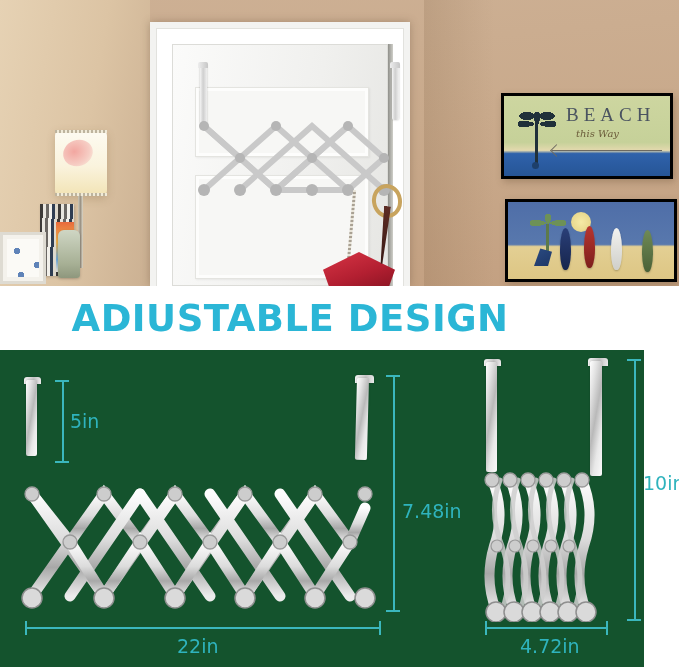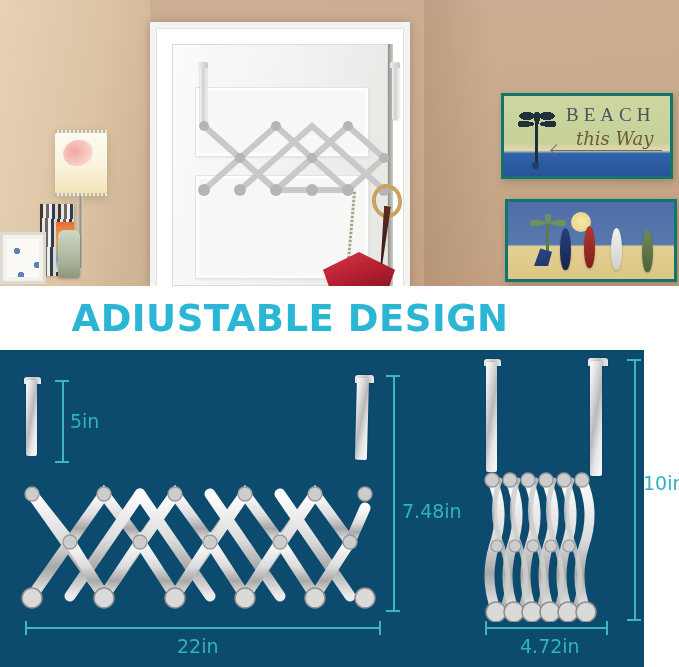--- a/index.html
+++ b/index.html
@@ -143,38 +143,38 @@
     content:"";position:absolute;inset:4px;
     background:
       radial-gradient(circle 5px at 10px 12px,#5f83b8 60%,rgba(0,0,0,0) 61%),
       radial-gradient(circle 5px at 30px 26px,#5f83b8 60%,rgba(0,0,0,0) 61%),
       radial-gradient(circle 5px at 14px 36px,#5f83b8 60%,rgba(0,0,0,0) 61%),
       #fbfaf6;
   }
 
   
   .art{
-    position:absolute;border:3px solid #0f766e;box-sizing:border-box;
+    position:absolute;border:3px solid #000000;box-sizing:border-box;
     box-shadow:2px 3px 7px rgba(90,65,40,.3);
     overflow:hidden;
   }
   .art-beach{left:501px;top:93px;width:172px;height:86px;}
   .art-beach-bg{
     position:absolute;inset:0;
     background:linear-gradient(180deg,#cdd6a0 0%,#c6d199 58%,#e3d9ae 68%,#2f62ab 72%,#265596 100%);
   }
   .art-beach-text{
     position:absolute;left:62px;top:8px;
     font-family:"Liberation Serif", serif;
     font-size:19px;letter-spacing:5px;color:#4a5360;
   }
   .art-beach-sub{
     position:absolute;left:72px;top:32px;
     font-family:"DejaVu Serif", serif;font-style:italic;
-    font-size:18px;color:#6b5c3a;
+    font-size:10px;color:#6b5c3a;
   }
   .art-arrow{
     position:absolute;left:48px;top:54px;width:110px;height:1px;background:#6d6a60;
   }
   .art-arrow::before{
     content:"";position:absolute;left:0;top:-4px;width:8px;height:8px;
     border-left:1.4px solid #6d6a60;border-bottom:1.4px solid #6d6a60;
     transform:rotate(45deg);
   }
   .palm-trunk{
@@ -223,21 +223,21 @@
   
   .headline{
     position:absolute;left:0;top:297px;width:580px;
     text-align:center;
     font-size:37px;font-weight:bold;letter-spacing:.5px;
     color:#2bb6d6;
     font-family:"DejaVu Sans", sans-serif;
   }
 
   
-  .diagrams{position:absolute;left:0;top:350px;width:644px;height:317px;background:#0c4a6e;}
+  .diagrams{position:absolute;left:0;top:350px;width:644px;height:317px;background:#14532d;}
 
   
   .bracket{
     position:absolute;border-radius:2px;
     background:linear-gradient(100deg,#ffffff 0%,#e2e2e2 22%,#b9b9b9 48%,#e8e8e8 72%,#fafafa 100%);
     box-shadow:0 0 2px rgba(0,0,0,.22);
   }
   .bracket-cap{
     position:absolute;border-radius:3px 3px 0 0;
     background:linear-gradient(100deg,#f6f6f6,#c4c4c4 55%,#ebebeb);

